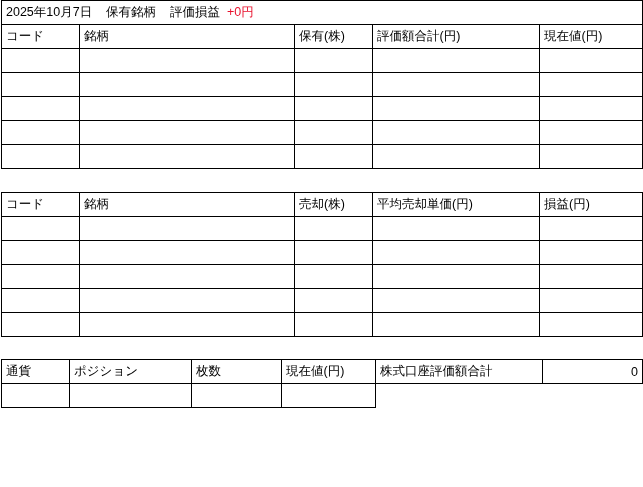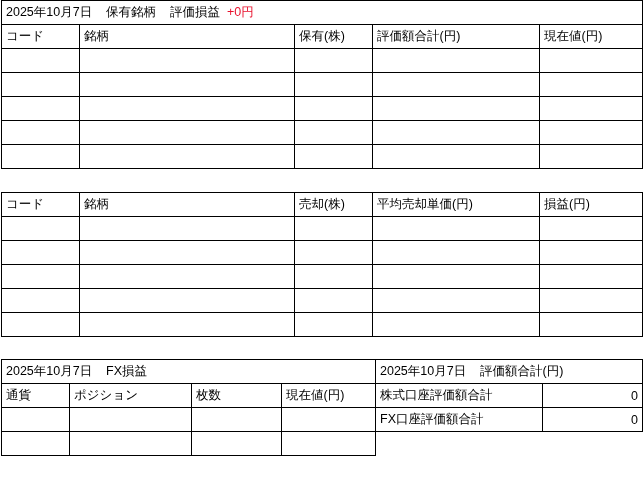--- a/index.html
+++ b/index.html
@@ -186,49 +186,31 @@
     <colgroup>
       <col style="width:68px">
       <col style="width:122px">
       <col style="width:90px">
       <col style="width:94px">
       <col style="width:167px">
       <col style="width:100px">
     </colgroup>
     <tbody>
       <tr>
-        <td class="title-cell" colspan="4">
-          <span>2025年10月7日</span>&nbsp;&nbsp;&nbsp;
-          <span>FX損益</span>
-        </td>
-        <td class="title-cell" colspan="2">
-          <span>2025年10月7日</span>&nbsp;&nbsp;&nbsp;
-          <span>評価額合計(円)</span>
-        </td>
-      </tr>
-      <tr>
         <td>通貨</td>
         <td>ポジション</td>
         <td>枚数</td>
         <td>現在値(円)</td>
         <td>株式口座評価額合計</td>
         <td class="num">0</td>
       </tr>
       <tr>
         <td></td>
         <td></td>
         <td></td>
         <td></td>
-        <td>FX口座評価額合計</td>
-        <td class="num">0</td>
-      </tr>
-      <tr>
-        <td></td>
-        <td></td>
-        <td></td>
-        <td></td>
         <td class="nb"></td>
         <td class="nb"></td>
       </tr>
     </tbody>
   </table>
 
 </div>
 
 </body></html>

